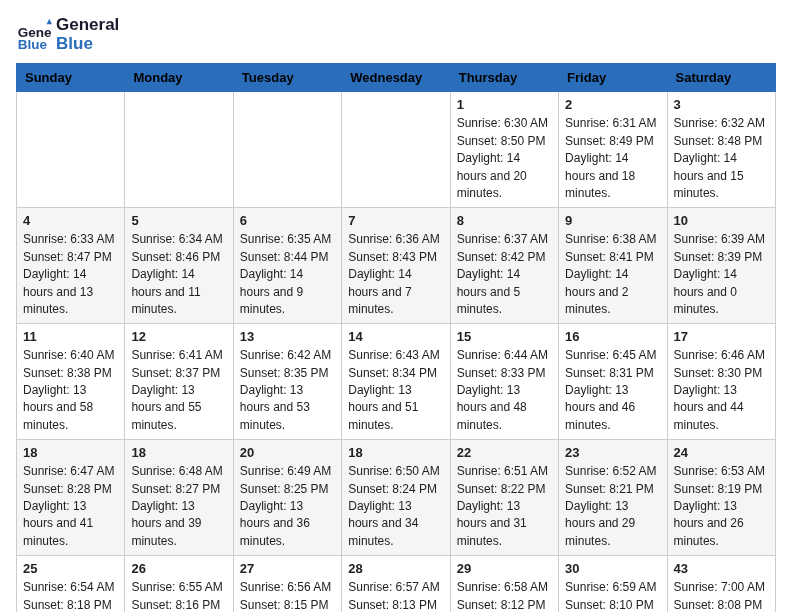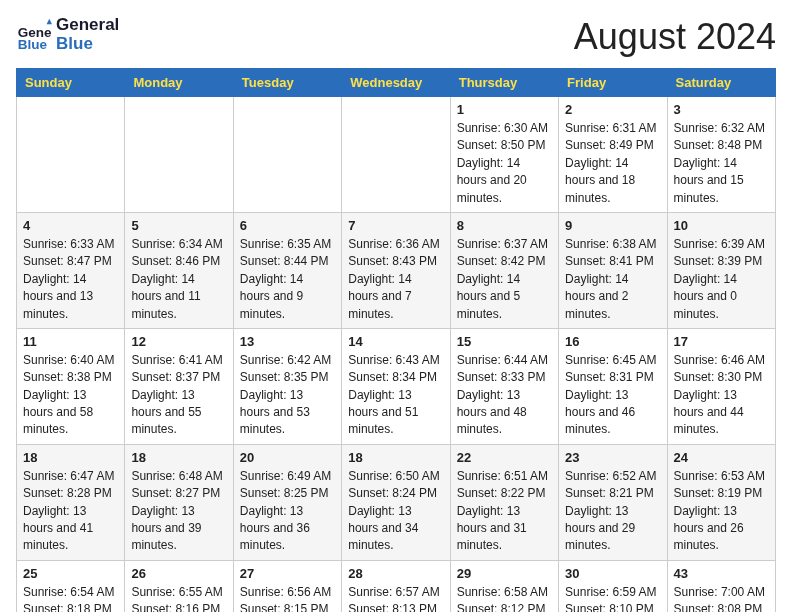--- a/index.html
+++ b/index.html
@@ -37,21 +37,21 @@
       font-size: 15px;
       color: #555;
     }
     .calendar-table {
       width: 100%;
       border-collapse: collapse;
       table-layout: fixed;
     }
     .calendar-table th {
       background: #2a6ebb;
-      color: #fde047;
+      color: #000000;
       text-align: left;
       padding: 6px 8px;
       font-size: 13px;
       font-weight: bold;
       border: 1px solid #2a6ebb;
     }
     .calendar-table td {
       border: 1px solid #ccc;
       vertical-align: top;
       padding: 5px 6px;
@@ -92,21 +92,20 @@
       <text x="2" y="22" font-size="15" font-weight="bold" fill="#1a1a2e" font-family="Arial">General</text>
       <text x="2" y="36" font-size="15" font-weight="bold" fill="#2a6ebb" font-family="Arial">Blue</text>
       <polygon points="34,8 40,8 37,2" fill="#2a6ebb"></polygon>
     </svg>
     <div style="display:flex; flex-direction:column; line-height:1.1;">
       <span style="font-size:17px; font-weight:bold; color:#1a1a2e;">General</span>
       <span style="font-size:17px; font-weight:bold; color:#2a6ebb;">Blue</span>
     </div>
   </div>
   <div class="title-block">
-    <div class="month-year">August 2024</div>
   </div>
 </div>
 
 <table class="calendar-table">
   <thead>
     <tr id="header-row">
     <th>Sunday</th>
         <th>Monday</th>
         <th>Tuesday</th>
         <th>Wednesday</th>

